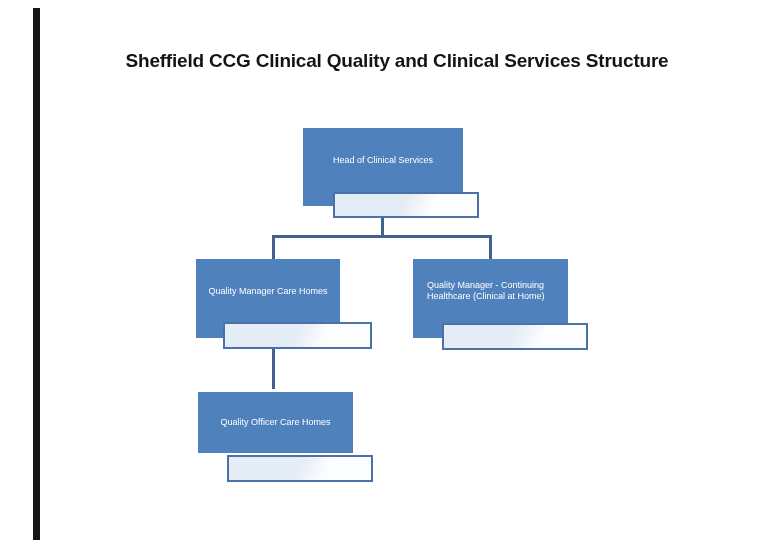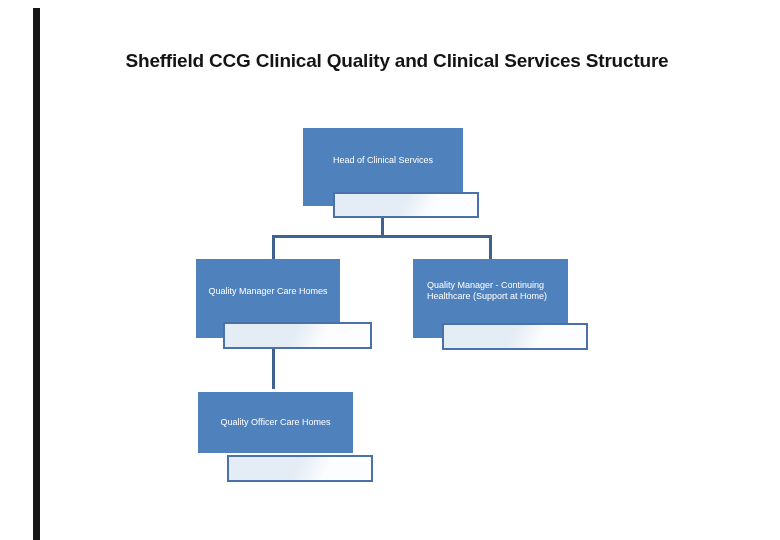--- a/index.html
+++ b/index.html
@@ -68,21 +68,21 @@
 
   <div class="bluebox" style="left:196px; top:259px; width:144px; height:79px;">
     <div class="label-area" style="height:64px;">Quality Manager Care Homes</div>
   </div>
   <div class="plate" style="left:223px; top:322px; width:149px; height:27px;"></div>
 
   <div class="bluebox" style="left:413px; top:259px; width:155px; height:79px;">
     <div class="label-area left-align" style="height:64px;">
       <div>
         <div>Quality Manager - Continuing</div>
-        <div>Healthcare (Support at Home)</div>
+        <div>Healthcare (Clinical at Home)</div>
       </div>
     </div>
   </div>
   <div class="plate" style="left:442px; top:323px; width:146px; height:27px;"></div>
 
   <div class="connector" style="left:272px; top:349px; width:3px; height:40px;"></div>
 
   <div class="bluebox" style="left:198px; top:392px; width:155px; height:61px;">
     <div class="label-area" style="height:61px;">Quality Officer Care Homes</div>
   </div>

